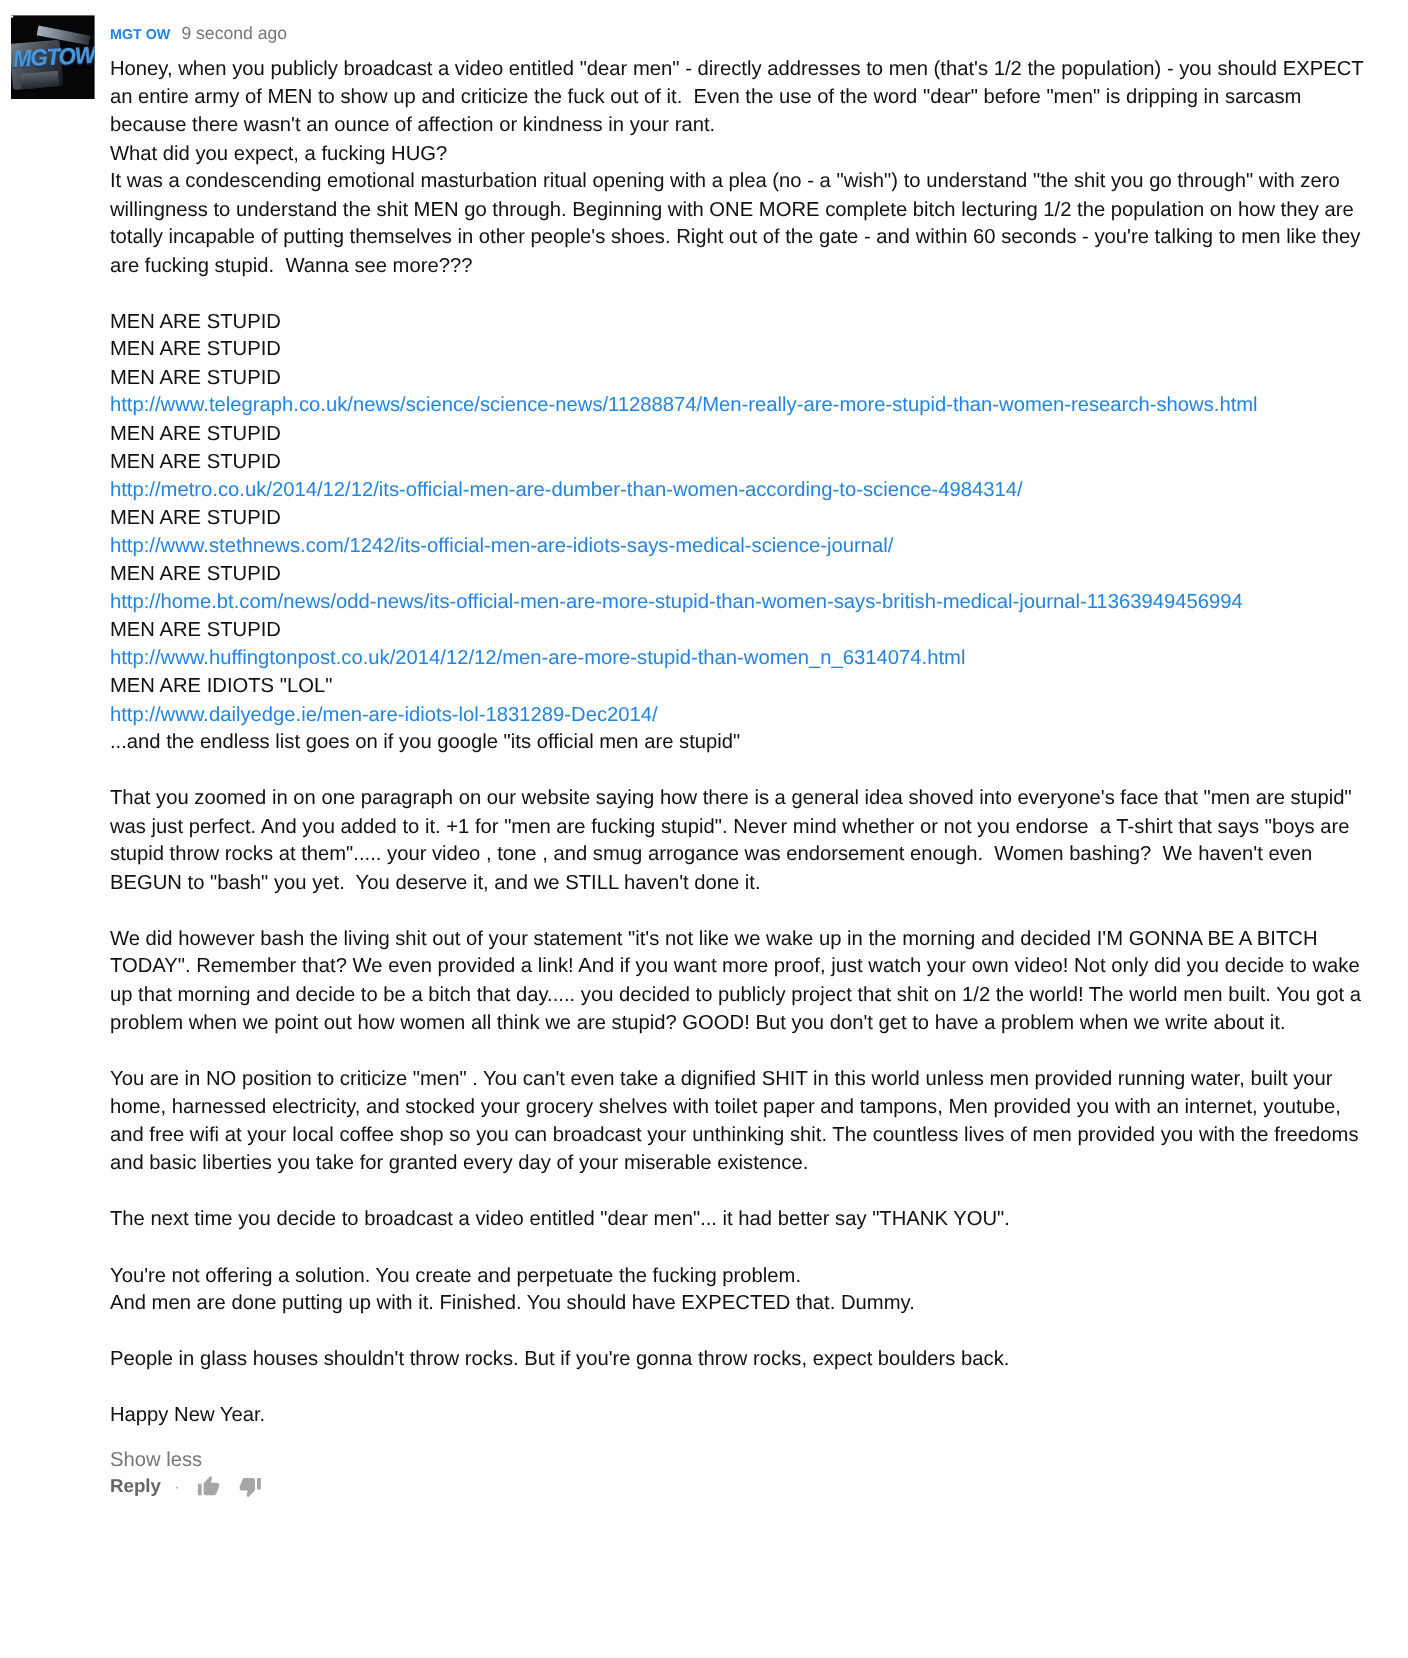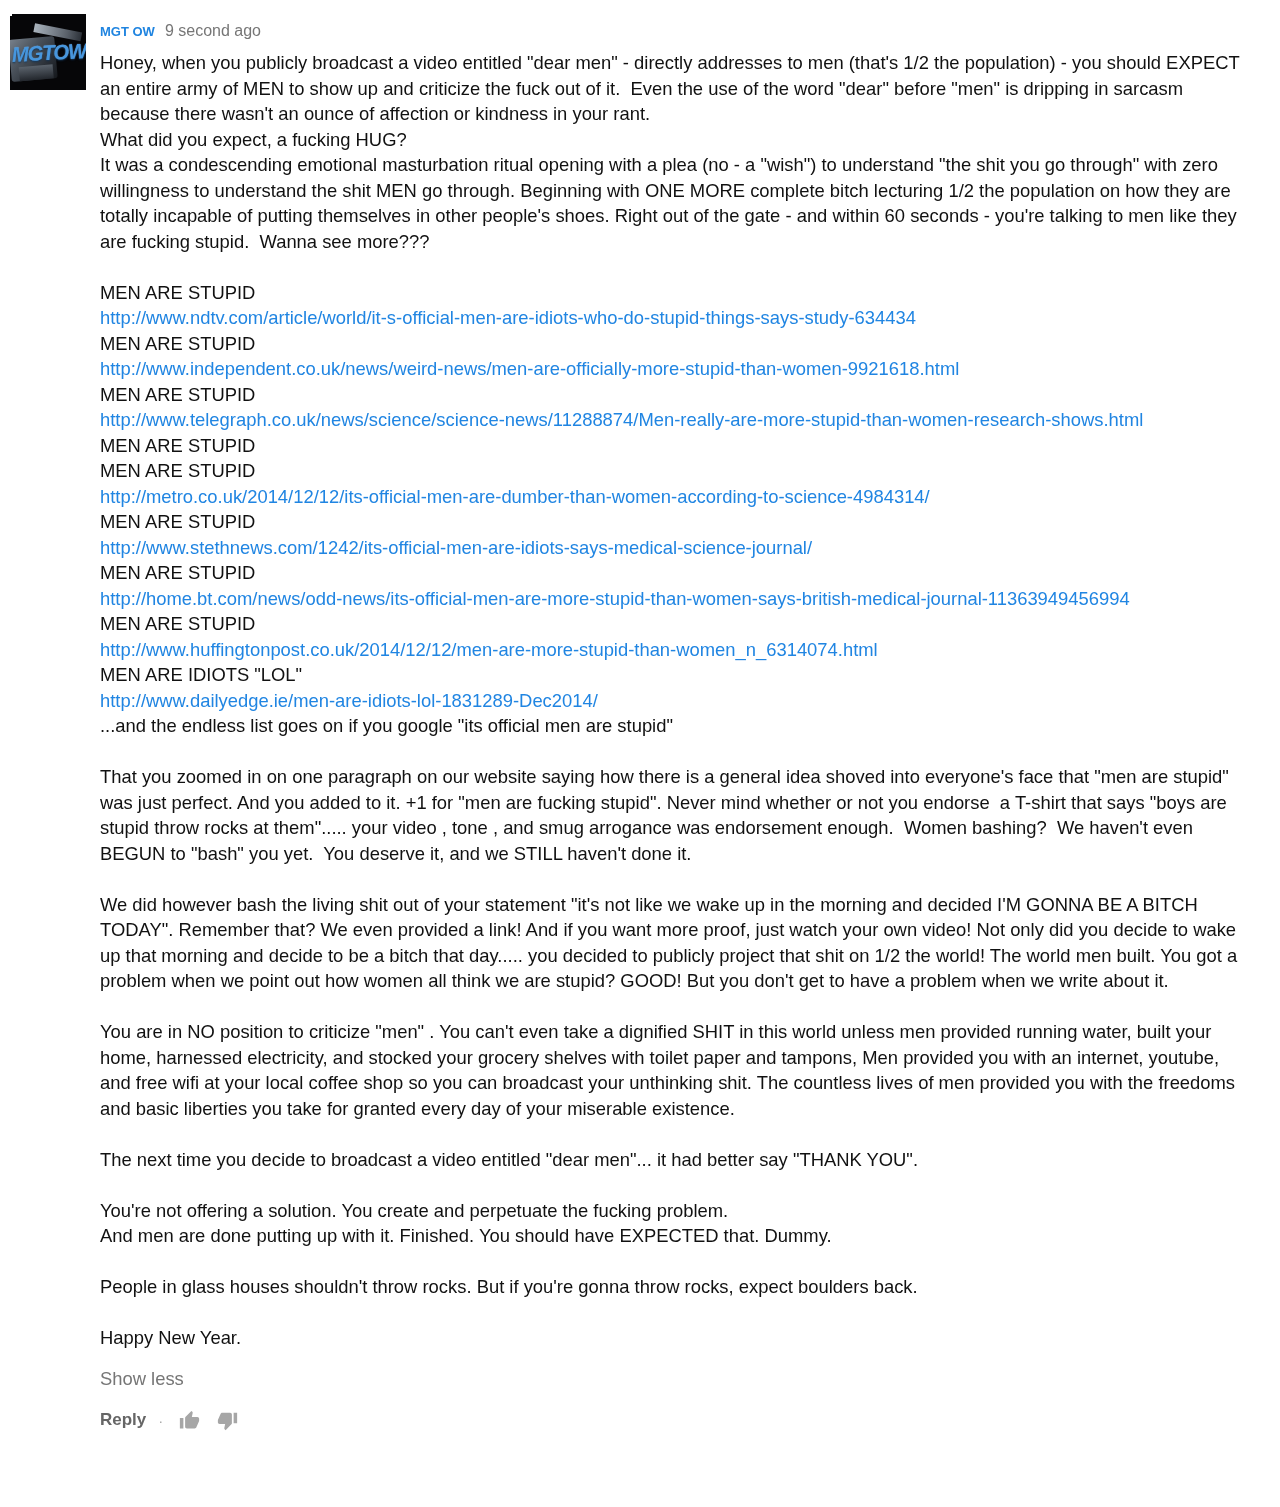--- a/index.html
+++ b/index.html
@@ -45,21 +45,21 @@
   .header{line-height:22px;padding-top:6px;}
   .author{color:var(--author-blue);font-weight:bold;font-size:13px;cursor:pointer;}
   .timestamp{color:var(--muted);font-size:16px;margin-left:10px;cursor:pointer;}
   
   .body{margin-top:7px;width:1150px;font-size:18.4px;line-height:25.5px;color:var(--text);}
   .body .line{white-space:pre-wrap;word-wrap:break-word;}
   .body .blank{height:25.5px;}
   .body a.link{display:block;color:var(--link-blue);text-decoration:none;cursor:pointer;white-space:nowrap;}
   
   .show-less{color:var(--muted);font-size:18.4px;line-height:25.5px;margin-top:15px;cursor:pointer;width:max-content;}
-  .actions{margin-top:17px;display:flex;align-items:center;height:24px;}
+  .actions{margin-top:0;display:flex;align-items:center;height:24px;}
   .reply{color:var(--reply-gray);font-weight:bold;font-size:17px;cursor:pointer;}
   .sep{color:#aaaaaa;font-size:15px;margin:0 14px 0 12px;}
   .thumb{display:inline-flex;align-items:center;justify-content:center;width:24px;height:24px;cursor:pointer;margin-right:14px;}
   .thumb svg{width:21px;height:21px;fill:var(--icon-gray);}
   .thumb.down svg{transform:rotate(180deg);}
 </style>
 </head>
 <body>
 
 <div class="comment">
@@ -74,23 +74,21 @@
     <div class="header">
       <span class="author">MGT OW</span><span class="timestamp">9 second ago</span>
     </div>
 
     <div class="body">
         <div class="line">Honey, when you publicly broadcast a video entitled "dear men" - directly addresses to men (that's 1/2 the population) - you should EXPECT an entire army of MEN to show up and criticize the fuck out of it.  Even the use of the word "dear" before "men" is dripping in sarcasm because there wasn't an ounce of affection or kindness in your rant.</div>
         <div class="line">What did you expect, a fucking HUG?</div>
         <div class="line">It was a condescending emotional masturbation ritual opening with a plea (no - a "wish") to understand "the shit you go through" with zero willingness to understand the shit MEN go through. Beginning with ONE MORE complete bitch lecturing 1/2 the population on how they are totally incapable of putting themselves in other people's shoes. Right out of the gate - and within 60 seconds - you're talking to men like they are fucking stupid.  Wanna see more???</div>
         <div class="line blank"></div>
         <div class="line">MEN ARE STUPID</div>
-        <a class="line link">http://www.ndtv.com/article/world/it-s-official-men-are-idiots-who-do-stupid-things-says-study-634434</a>
         <div class="line">MEN ARE STUPID</div>
-        <a class="line link">http://www.independent.co.uk/news/weird-news/men-are-officially-more-stupid-than-women-9921618.html</a>
         <div class="line">MEN ARE STUPID</div>
         <a class="line link">http://www.telegraph.co.uk/news/science/science-news/11288874/Men-really-are-more-stupid-than-women-research-shows.html</a>
         <div class="line">MEN ARE STUPID</div>
         <div class="line">MEN ARE STUPID</div>
         <a class="line link">http://metro.co.uk/2014/12/12/its-official-men-are-dumber-than-women-according-to-science-4984314/</a>
         <div class="line">MEN ARE STUPID</div>
         <a class="line link">http://www.stethnews.com/1242/its-official-men-are-idiots-says-medical-science-journal/</a>
         <div class="line">MEN ARE STUPID</div>
         <a class="line link">http://home.bt.com/news/odd-news/its-official-men-are-more-stupid-than-women-says-british-medical-journal-11363949456994</a>
         <div class="line">MEN ARE STUPID</div>

